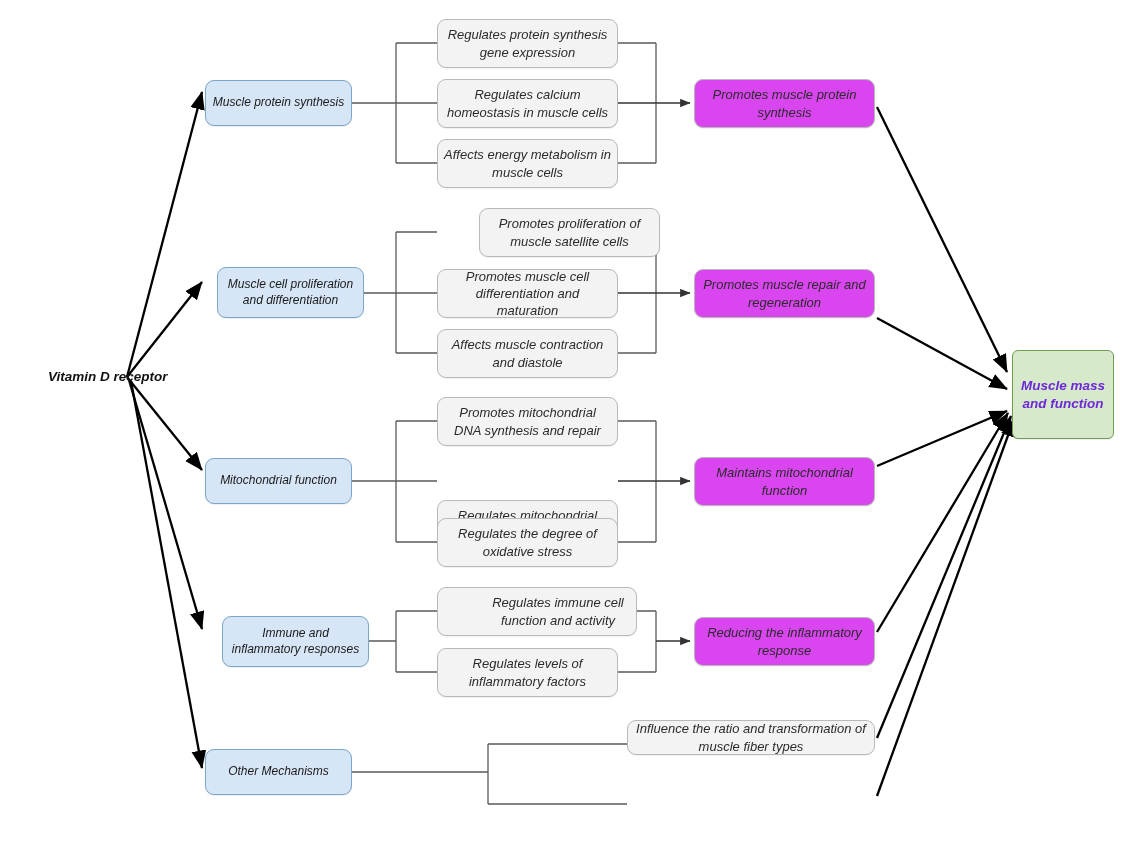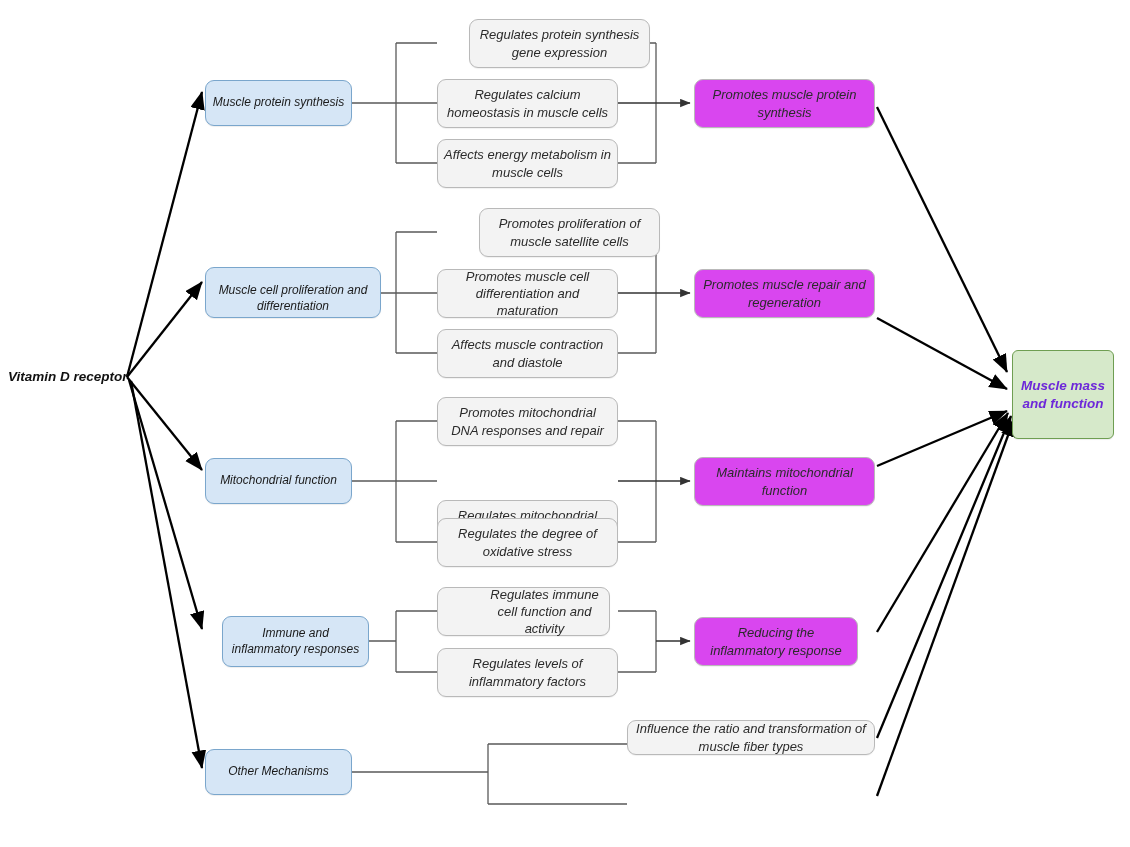--- a/index.html
+++ b/index.html
@@ -36,20 +36,21 @@
     z-index: 3;
   }
   .root-label {
     position: absolute;
     font-style: italic;
     font-weight: bold;
     font-size: 13.5px;
     color: #111111;
     white-space: nowrap;
     z-index: 3;
+    margin-left: 40px;
   }
   .primary {
     background: #d6e6f6;
     border: 1px solid #7aa6cc;
     font-size: 12px;
     color: #1a1a1a;
     box-shadow: 0 1px 1px rgba(0,0,0,0.07);
   }
   .mech {
     background: #f3f3f3;
@@ -161,75 +162,75 @@
       <line x1="877" y1="738" x2="1011" y2="416"></line>
       <line x1="877" y1="796" x2="1014" y2="419"></line>
     </g>
   </svg>
 
   <div class="root-label" style="left:8px; top:369px;">Vitamin D receptor</div>
 
   <div class="node primary" style="left:205px; top:80px; width:147px; height:46px;">
     <span>Muscle protein synthesis</span>
   </div>
-  <div class="node mech" style="left:437px; top:19px; width:181px; height:49px;margin-left:32px;">
+  <div class="node mech" style="left:437px; top:19px; width:181px; height:49px;">
     <span>Regulates  protein synthesis gene expression</span>
   </div>
   <div class="node mech" style="left:437px; top:79px; width:181px; height:49px;">
     <span>Regulates calcium homeostasis in muscle cells</span>
   </div>
   <div class="node mech" style="left:437px; top:139px; width:181px; height:49px;">
     <span>Affects energy metabolism in muscle cells</span>
   </div>
   <div class="node outcome" style="left:694px; top:79px; width:181px; height:49px;">
     <span>Promotes muscle protein synthesis</span>
   </div>
 
-  <div class="node primary" style="left:205px; top:267px; width:176px; height:51px;align-items:flex-end;">
+  <div class="node primary" style="left:217px; top:267px; width:147px; height:51px;">
     <span>Muscle cell proliferation and differentiation</span>
   </div>
   <div class="node mech" style="left:437px; top:208px; width:181px; height:49px;margin-left:42px;">
     <span>Promotes proliferation of muscle satellite cells</span>
   </div>
   <div class="node mech" style="left:437px; top:269px; width:181px; height:49px;">
     <span>Promotes muscle cell differentiation and maturation</span>
   </div>
   <div class="node mech" style="left:437px; top:329px; width:181px; height:49px;">
     <span>Affects muscle contraction and diastole</span>
   </div>
   <div class="node outcome" style="left:694px; top:269px; width:181px; height:49px;">
     <span>Promotes muscle repair and regeneration</span>
   </div>
 
   <div class="node primary" style="left:205px; top:458px; width:147px; height:46px;">
     <span>Mitochondrial function</span>
   </div>
   <div class="node mech" style="left:437px; top:397px; width:181px; height:49px;">
-    <span>Promotes mitochondrial DNA responses and repair</span>
+    <span>Promotes mitochondrial DNA synthesis and repair</span>
   </div>
   <div class="node mech" style="left:437px; top:457px; width:181px; height:49px;margin-top:43px;">
     <span>Regulates mitochondrial energy metabolism</span>
   </div>
   <div class="node mech" style="left:437px; top:518px; width:181px; height:49px;">
     <span>Regulates the degree of oxidative stress</span>
   </div>
   <div class="node outcome" style="left:694px; top:457px; width:181px; height:49px;">
     <span>Maintains mitochondrial function</span>
   </div>
 
   <div class="node primary" style="left:222px; top:616px; width:147px; height:51px;">
     <span>Immune and inflammatory responses</span>
   </div>
-  <div class="node mech" style="left:437px; top:587px; width:173px; height:49px;padding-left:48px;">
+  <div class="node mech" style="left:437px; top:587px; width:200px; height:49px;padding-left:48px;">
     <span>Regulates immune cell function and activity</span>
   </div>
   <div class="node mech" style="left:437px; top:648px; width:181px; height:49px;">
     <span>Regulates levels of inflammatory factors</span>
   </div>
-  <div class="node outcome" style="left:694px; top:617px; width:164px; height:49px;">
+  <div class="node outcome" style="left:694px; top:617px; width:181px; height:49px;">
     <span>Reducing the inflammatory response</span>
   </div>
 
   <div class="node primary" style="left:205px; top:749px; width:147px; height:46px;">
     <span>Other Mechanisms</span>
   </div>
   <div class="node mech" style="left:627px; top:720px; width:248px; height:35px;">
     <span>Influence the ratio and transformation of muscle fiber types</span>
   </div>
 

